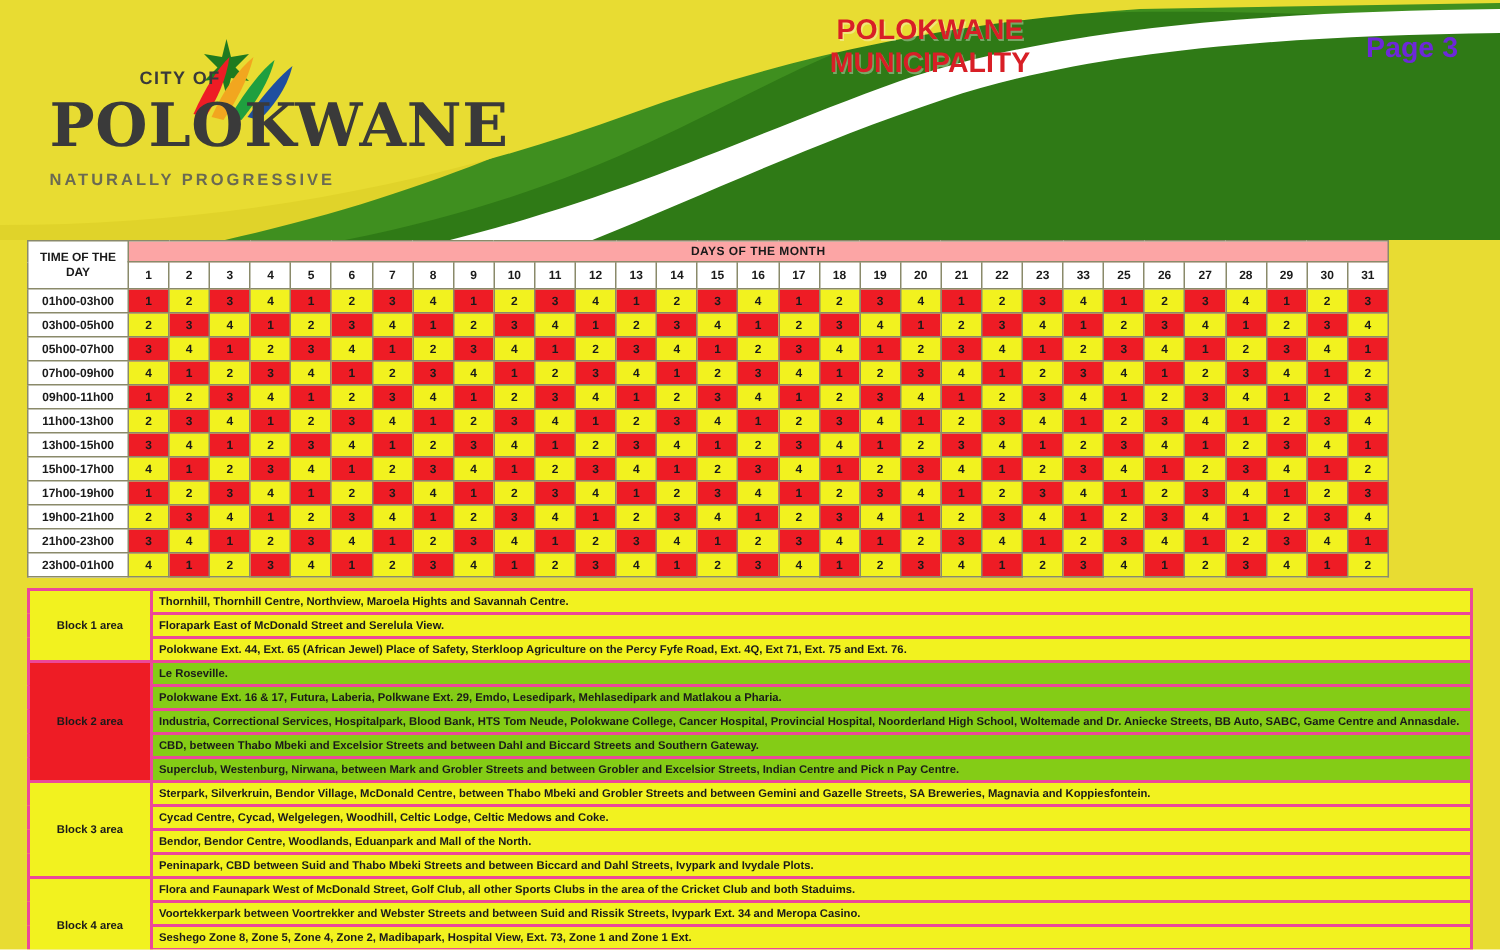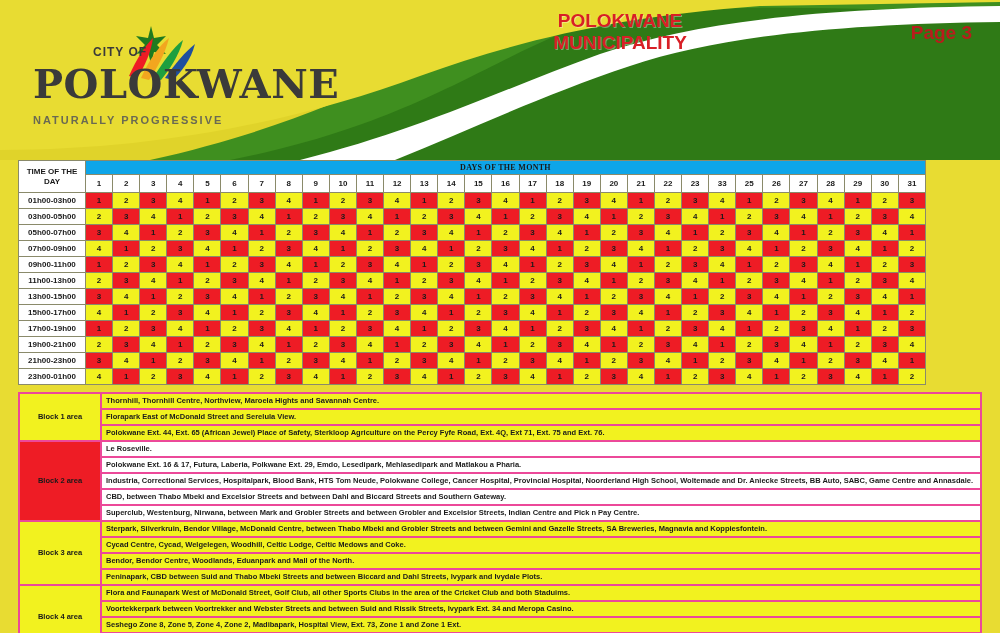--- a/index.html
+++ b/index.html
@@ -71,21 +71,21 @@
     text-align: center;
     color: #d81f26;
     font-size: 19px;
     font-weight: bold;
     line-height: 22px;
     text-shadow: 1px 1px 0 rgba(255,255,255,0.35);
   }
   .page-num {
     position: absolute;
     right: 28px; top: 22px;
-    color: #b91c1c;
+    color: #6d28d9;
     font-size: 19px;
     font-weight: bold;
   }
   .schedule-title {
     position: absolute;
     left: 350px; top: 112px;
     width: 640px;
     text-align: right;
     color: #ffffff;
     font-size: 23px;
@@ -110,27 +110,26 @@
   table.grid td, table.grid th {
     border: 1px solid #8a8a6a;
     font-size: 8px;
     text-align: center;
     padding: 0;
     height: 15px;
     font-weight: bold;
     color: #1a1a1a;
   }
   .days-head {
-    background: #0ea5e9;
+    background: #fca5a5;
     color: #c0151c;
     font-size: 9px;
     font-weight: bold;
     letter-spacing: 0.3px;
     height: 13px !important;
-    font-family: Liberation Serif, serif;
   }
   .corner {
     background: #ffffff;
     width: 66px;
     font-size: 8px;
     color: #1a1a1a;
     line-height: 10px;
   }
   .daynum {
     background: #ffffff;
@@ -173,21 +172,21 @@
   }
   td.blocklabel {
     width: 72px;
     text-align: center;
     font-size: 9px;
     font-weight: bold;
   }
   .lbl-y { background: #f2f21f; color: #1a1a1a; }
   .lbl-r { background: #ee1c25; color: #1a1a1a; }
   .row-y { background: #f2f21f; color: #1a1a1a; }
-  .row-r { background: #ffffff; color: #1a1a1a; }
+  .row-r { background: #84cc16; color: #1a1a1a; }
 </style>
 </head>
 <body>
 
 <div id="page">
 
   <div class="banner">
     <svg class="green-wave" viewBox="0 0 1000 160" preserveAspectRatio="none">
       <rect x="0" y="0" width="1000" height="160" fill="#e0d32a"></rect>
       <path d="M1000,0 L1000,160 L150,160 C330,120 420,60 520,20 C600,-12 760,-6 1000,0 Z" fill="#3f8f1f"></path>

